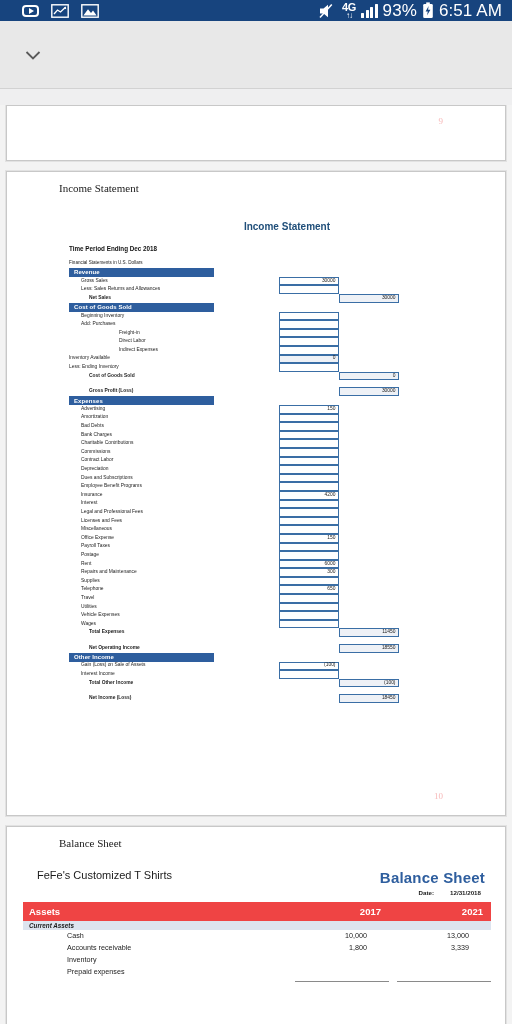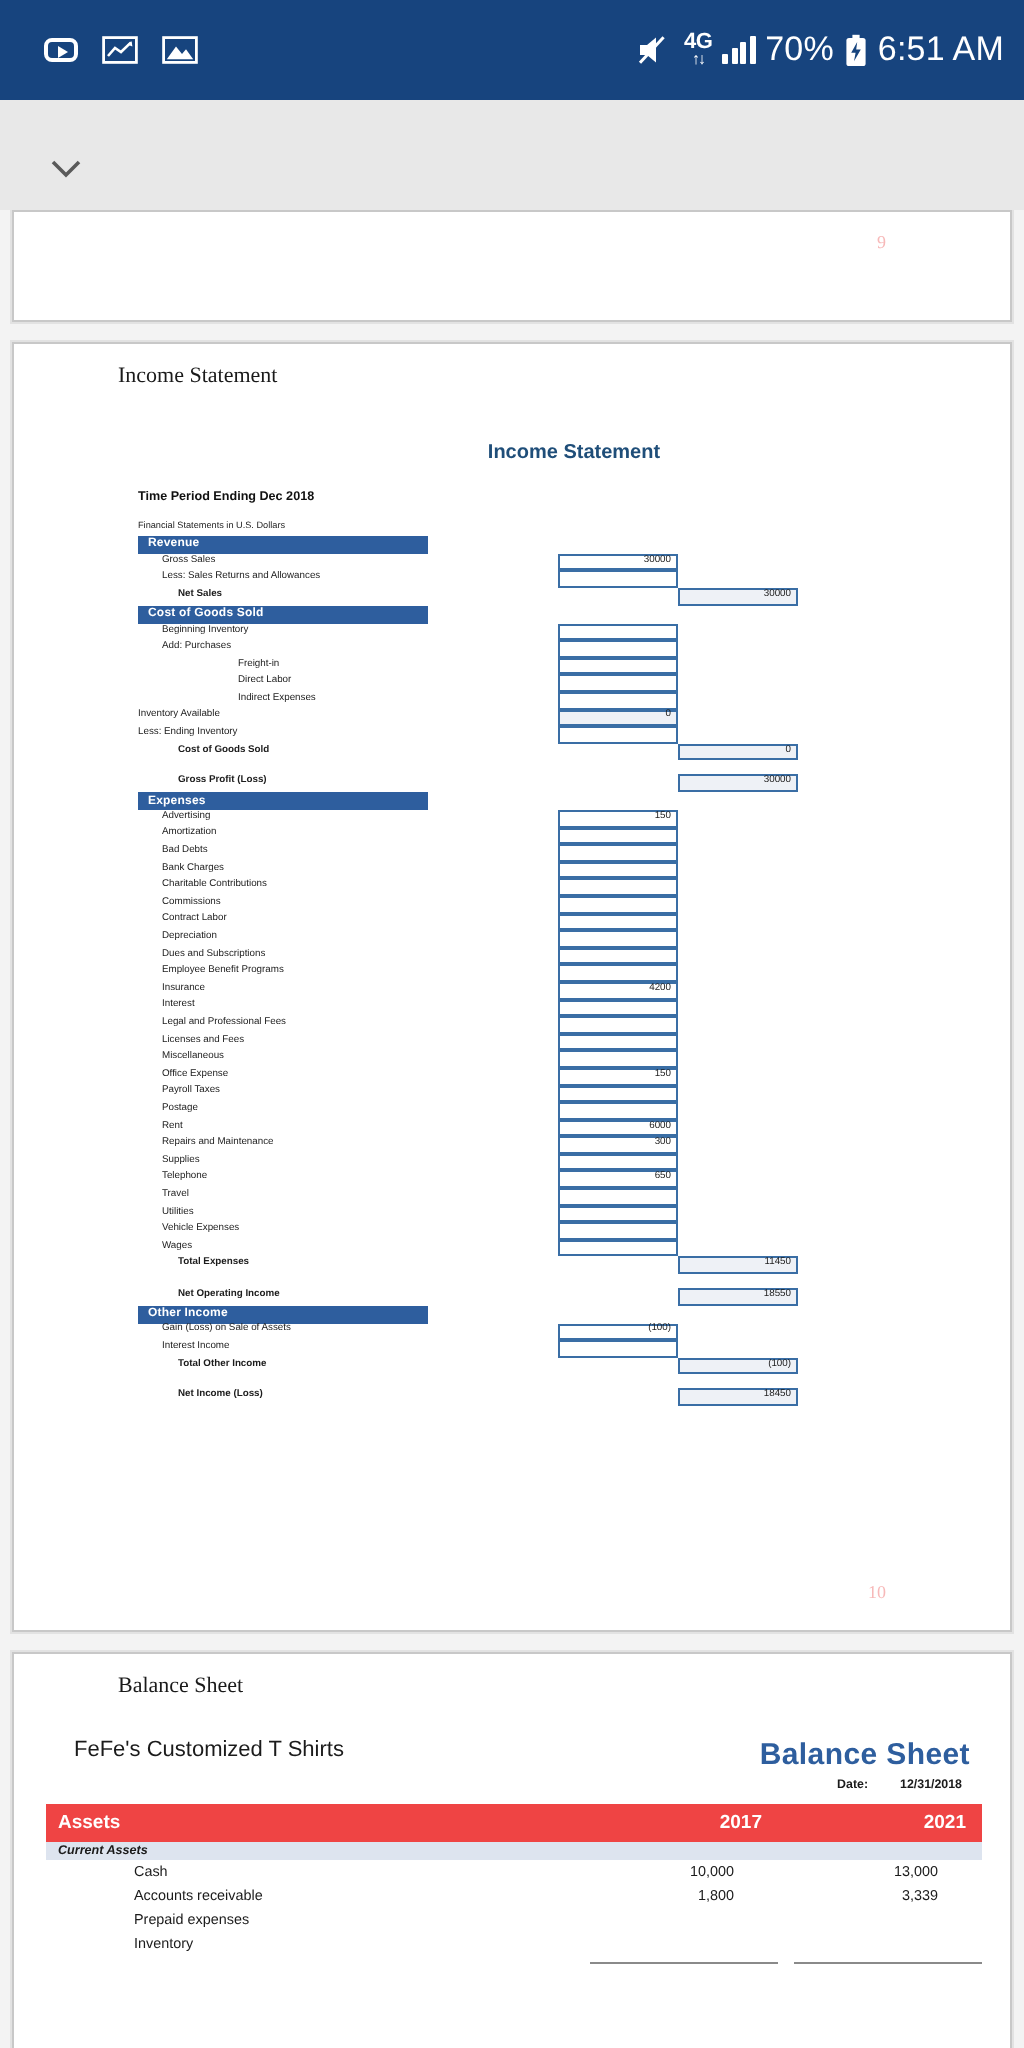--- a/index.html
+++ b/index.html
@@ -15,21 +15,21 @@
   #app {
     position: relative;
     width: 512px;
     height: 1024px;
     overflow: hidden;
     background: #efeff0;
   }
 
   
   .statusbar {
-    height: 50px;
+    height: 21px;
     background: #17447e;
     display: flex;
     align-items: center;
     justify-content: space-between;
     padding: 0 10px 0 22px;
     box-sizing: border-box;
     color: #ffffff;
   }
   .sb-left { display: flex; align-items: center; gap: 12px; }
   .sb-right { display: flex; align-items: center; gap: 5px; }
@@ -306,21 +306,21 @@
       <span class="lte-wrap">
         <span class="lte-txt">4G</span>
         <span class="lte-arrows">↑↓</span>
       </span>
       <span class="sig-bars">
           <i></i>
           <i></i>
           <i></i>
           <i></i>
         </span>
-      <span class="txt">70%</span>
+      <span class="txt">93%</span>
       <span>
         <svg class="sb-svg" width="12" height="17" viewBox="0 0 12 17" aria-hidden="true">
           <rect x="1.2" y="2" width="9.6" height="14" rx="1.3" fill="#ffffff"></rect>
           <rect x="4.2" y="0.4" width="3.6" height="1.8" fill="#ffffff"></rect>
           <polygon points="6.6,4 3.6,9.4 5.8,9.4 5,13.6 8.4,7.8 6.1,7.8" fill="#17447e"></polygon>
         </svg>
       </span>
       <span class="txt">6:51 AM</span>
     </div>
   </div>
@@ -610,26 +610,26 @@
                 <td class="name">Cash</td>
                 <td class="num">10,000</td>
                 <td class="num">13,000</td>
               </tr>
               <tr class="bs-row">
                 <td class="name">Accounts receivable</td>
                 <td class="num">1,800</td>
                 <td class="num">3,339</td>
               </tr>
               <tr class="bs-row">
-                <td class="name">Prepaid expenses</td>
+                <td class="name">Inventory</td>
                 <td class="num"></td>
                 <td class="num"></td>
               </tr>
               <tr class="bs-row">
-                <td class="name">Inventory</td>
+                <td class="name">Prepaid expenses</td>
                 <td class="num"></td>
                 <td class="num"></td>
               </tr>
               <tr class="bs-rule">
                 <td></td>
                 <td>
                   <div class="ruleline"></div>
                 </td>
                 <td>
                   <div class="ruleline"></div>

